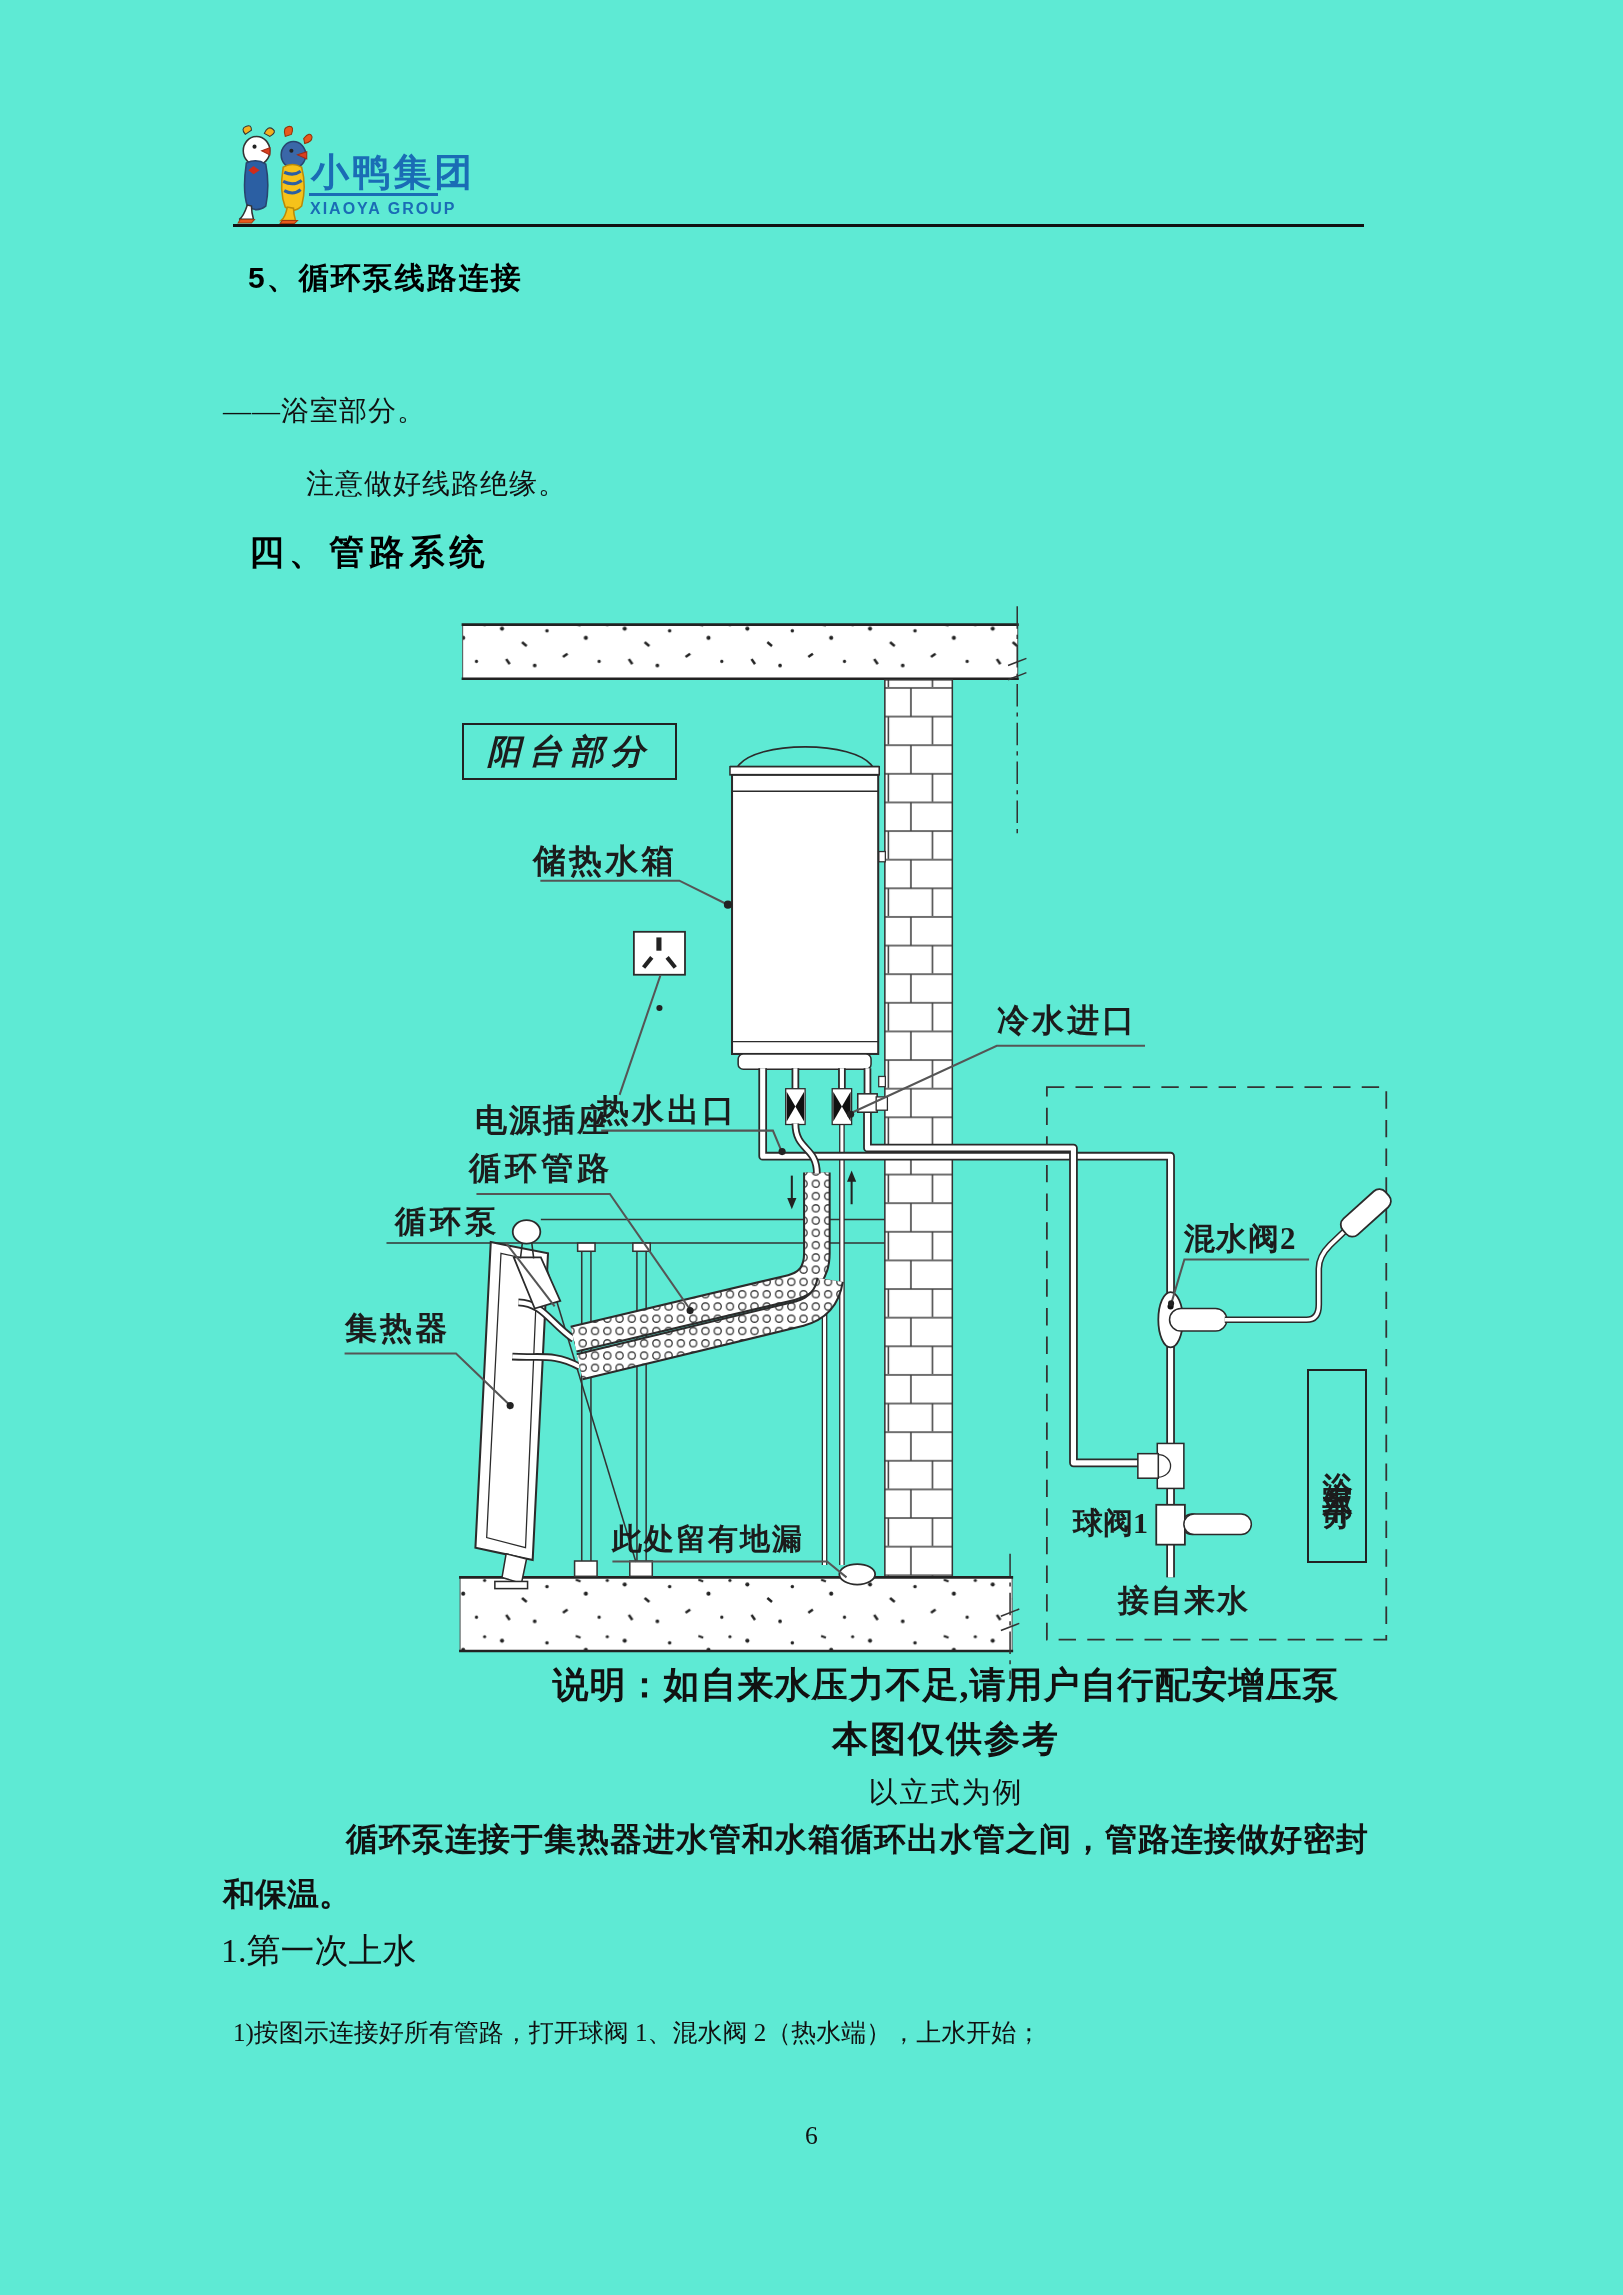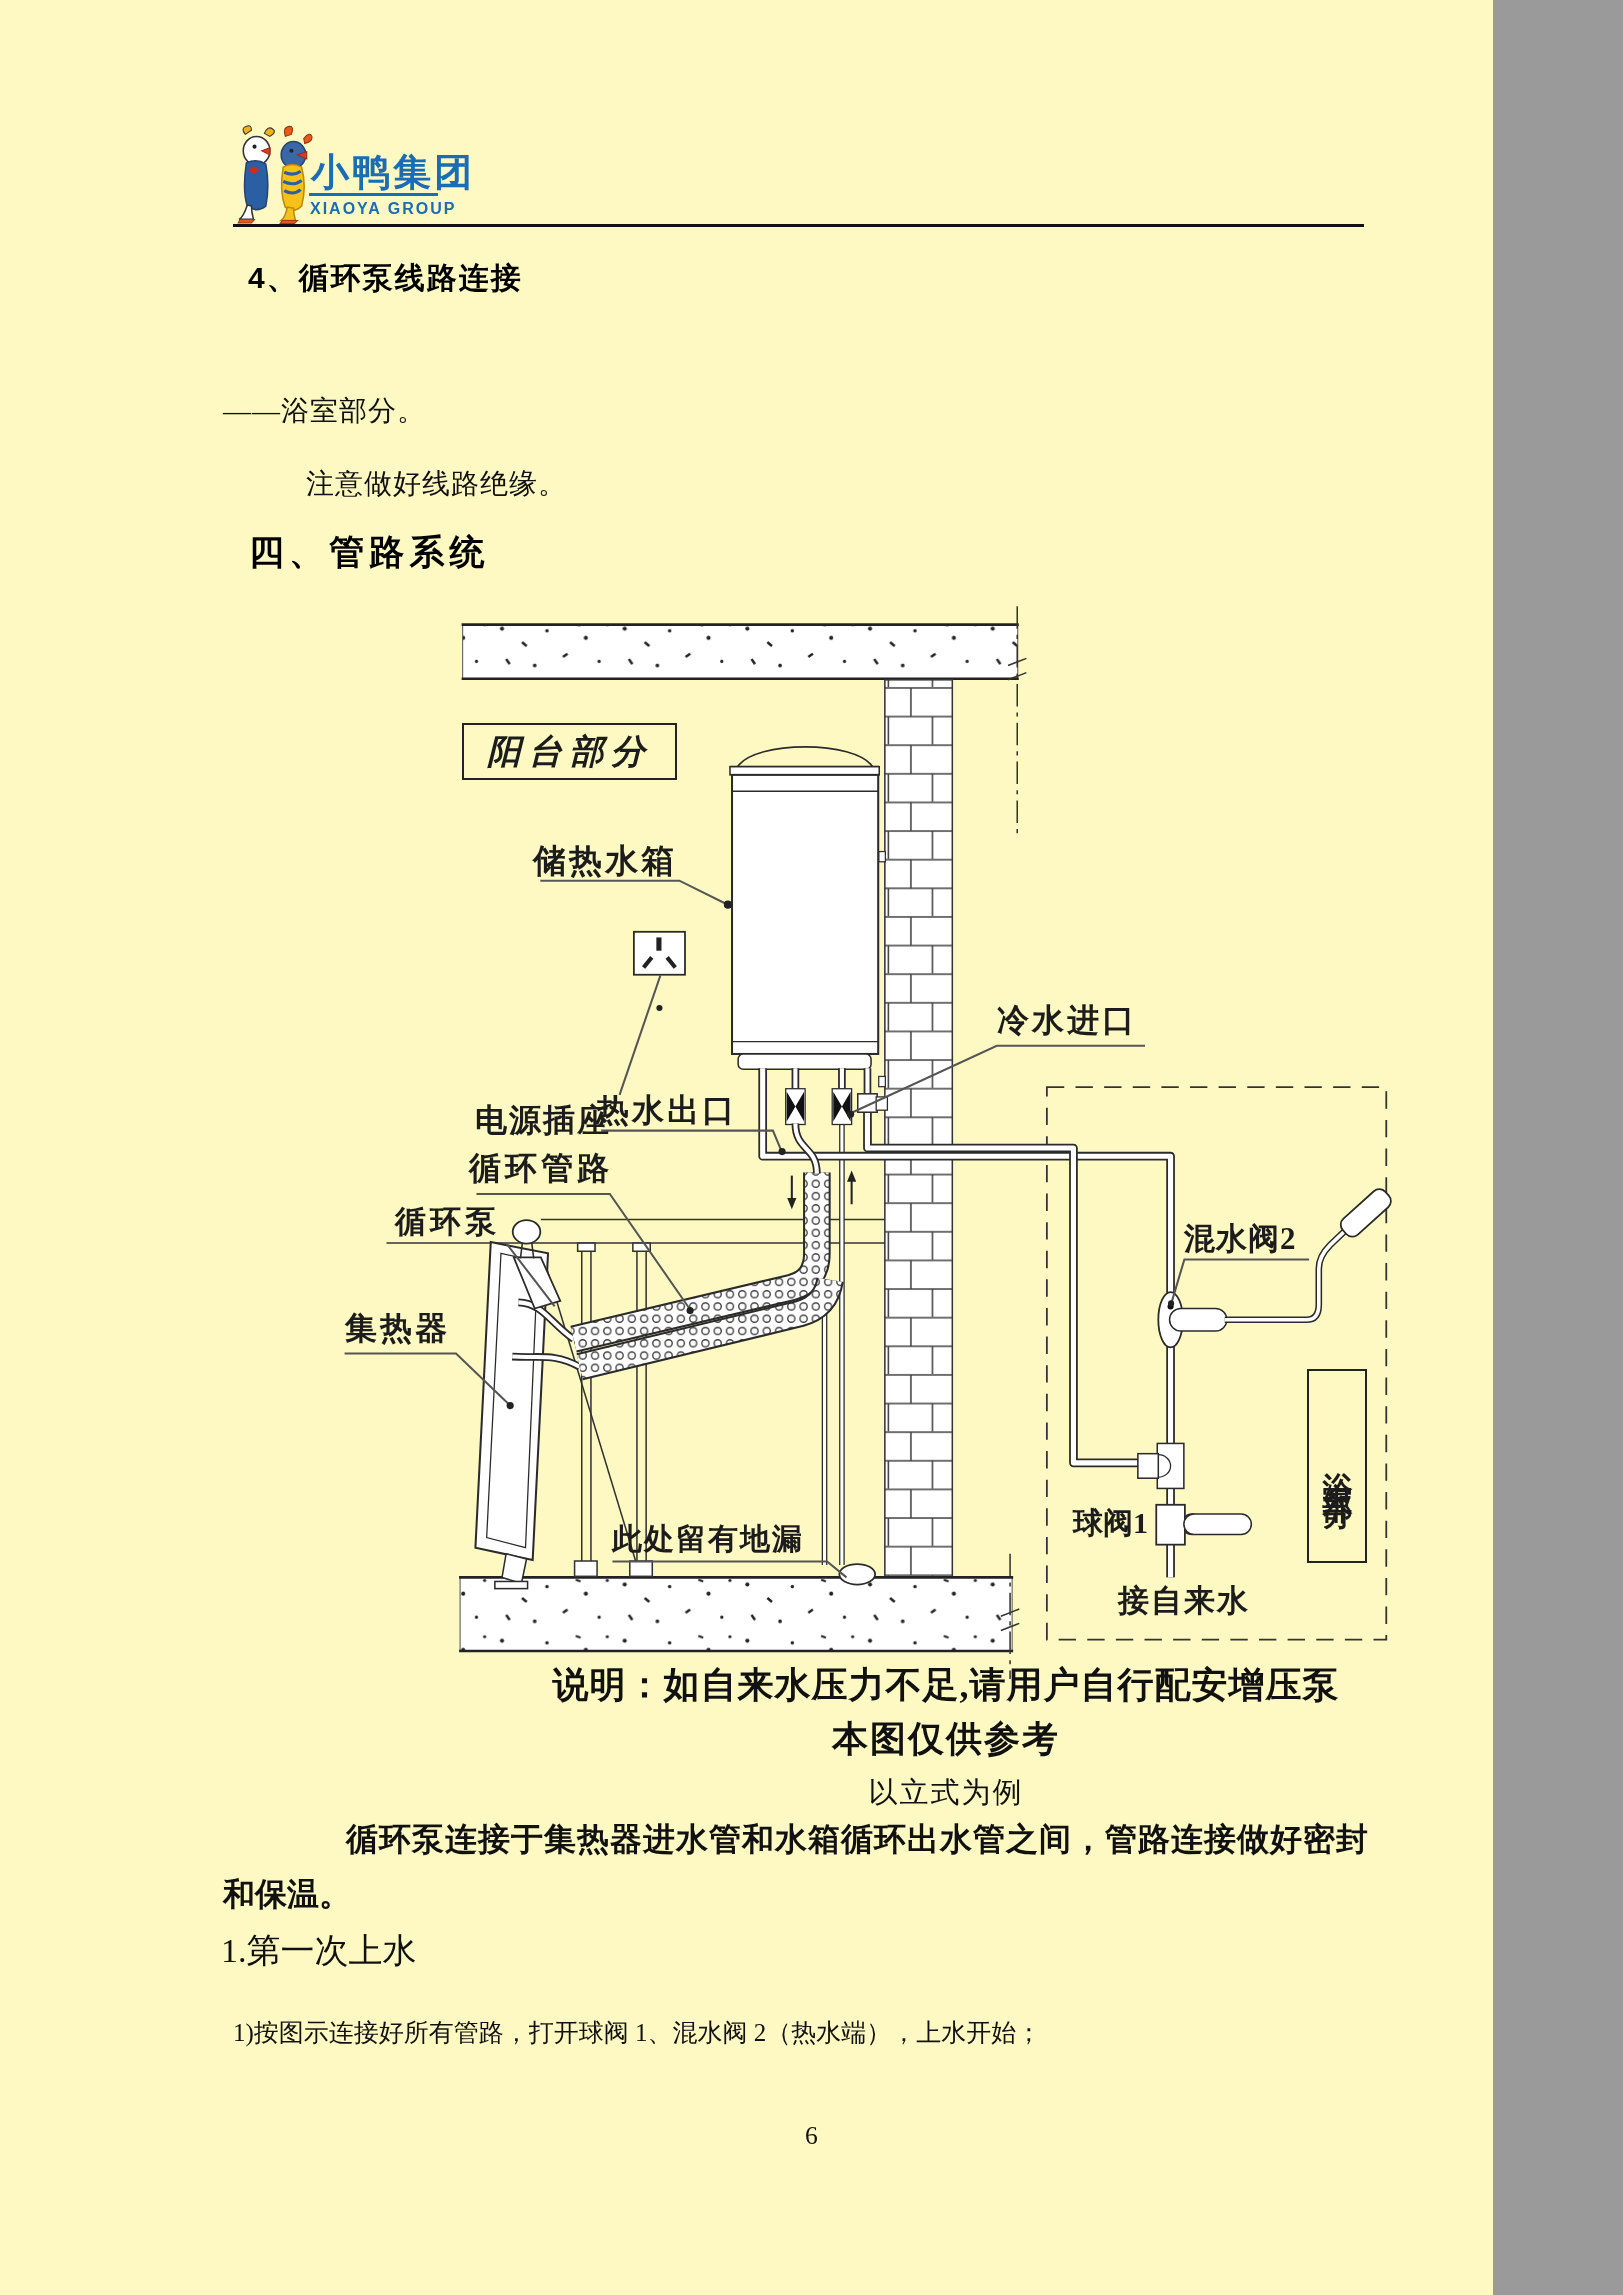--- a/index.html
+++ b/index.html
@@ -1,16 +1,16 @@
 <!DOCTYPE html>
 <html style="font-size:8.2px"><head>
 <meta charset="utf-8">
 <style>
   html,body{margin:0;padding:0;background:#9a9a9a;}
-  #page{position:relative;width:1493px;height:2295px;background:#fef9c3;overflow:hidden;
+  #page{position:relative;width:1623px;height:2295px;background:#5eead4;overflow:hidden;
         font-family:"Liberation Serif","DejaVu Serif",serif;color:#111;}
   .abs{position:absolute;}
   
   #brand-cn{left:311px;top:147px;font-family:"Liberation Sans","DejaVu Sans",sans-serif;
             font-weight:700;font-size:38px;letter-spacing:3.1px;color:#1a6cb5;}
   #brand-line{left:309px;top:193px;width:129px;height:3.1px;background:#1a6cb5;}
   #brand-en{left:310px;top:200px;font-family:"Liberation Sans","DejaVu Sans",sans-serif;
             font-size:16px;letter-spacing:2px;color:#1a6cb5;font-weight:600;}
   #header-rule{left:233px;top:224px;width:1131px;height:2.6px;background:#111;}
   
@@ -74,21 +74,21 @@
     <path d="M92 94 Q84 142 96 172 Q112 186 128 170 Q138 132 128 94 Q110 84 92 94 Z" fill="#f6c21a" stroke="#b98a08" stroke-width="3"></path>
     <path d="M94 104 Q112 112 126 102 M92 122 Q112 132 128 120 M94 140 Q112 150 126 138" fill="none" stroke="#2b5fa3" stroke-width="6"></path>
     <path d="M100 172 Q96 192 88 198 L116 198 Q112 184 112 174 Z" fill="#f6c21a" stroke="#b98a08" stroke-width="3"></path>
     <path d="M90 198 L120 198 L114 204 L86 204 Z" fill="#e8581c" stroke="#a33b10" stroke-width="2"></path>
   </svg>
   <div class="abs" id="brand-cn">小鸭集团</div>
   <div class="abs" id="brand-line"></div>
   <div class="abs" id="brand-en">XIAOYA GROUP</div>
   <div class="abs" id="header-rule"></div>
 
-  <div class="abs h-sans" id="s5-title">4、循环泵线路连接</div>
+  <div class="abs h-sans" id="s5-title">5、循环泵线路连接</div>
   <div class="abs" id="para2">——浴室部分。</div>
   <div class="abs" id="para3">注意做好线路绝缘。</div>
   <div class="abs h-sans" id="s4-title">四、管路系统</div>
 
   <svg class="abs" style="left:0;top:0" width="1623" height="2295" viewBox="0 0 3175 4490">
     <defs>
       <pattern id="speck" patternUnits="userSpaceOnUse" width="240" height="110">
         <rect width="240" height="110" fill="#fff"></rect>
         <circle cx="22" cy="20" r="4" fill="#222"></circle>
         <rect x="60" y="48" width="12" height="5" transform="rotate(40 66 50)" fill="#222"></rect>

